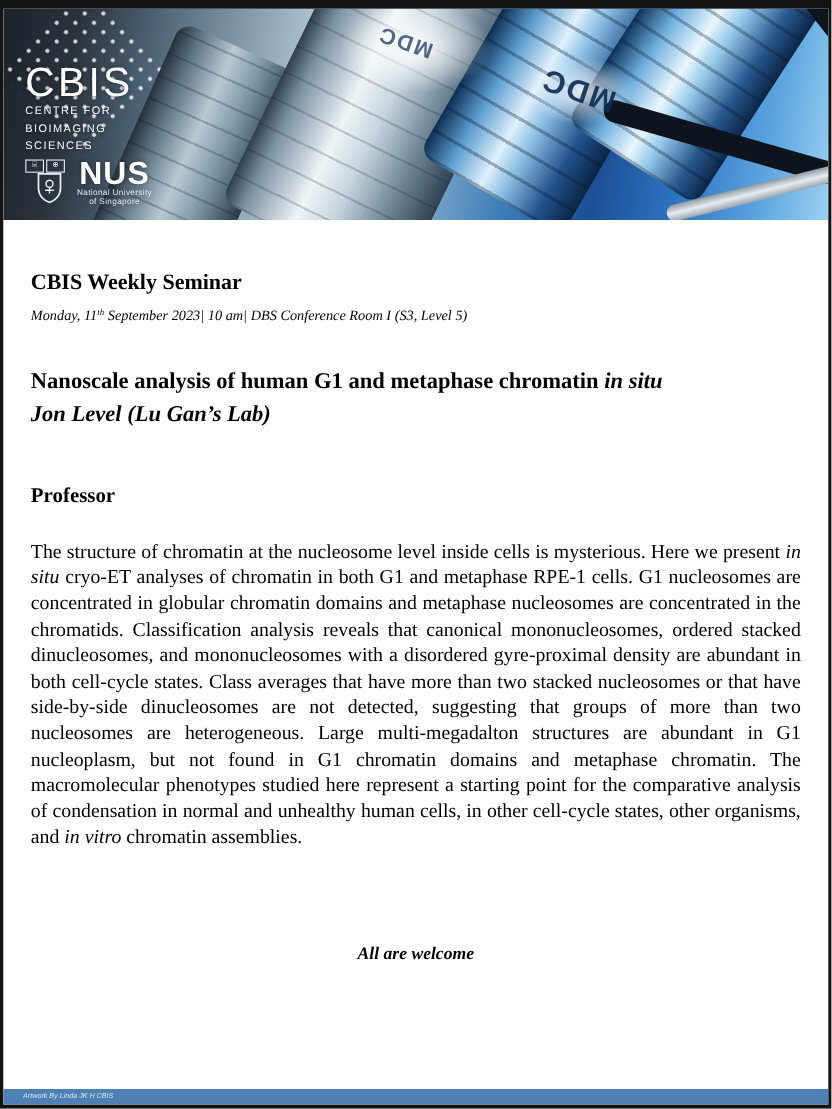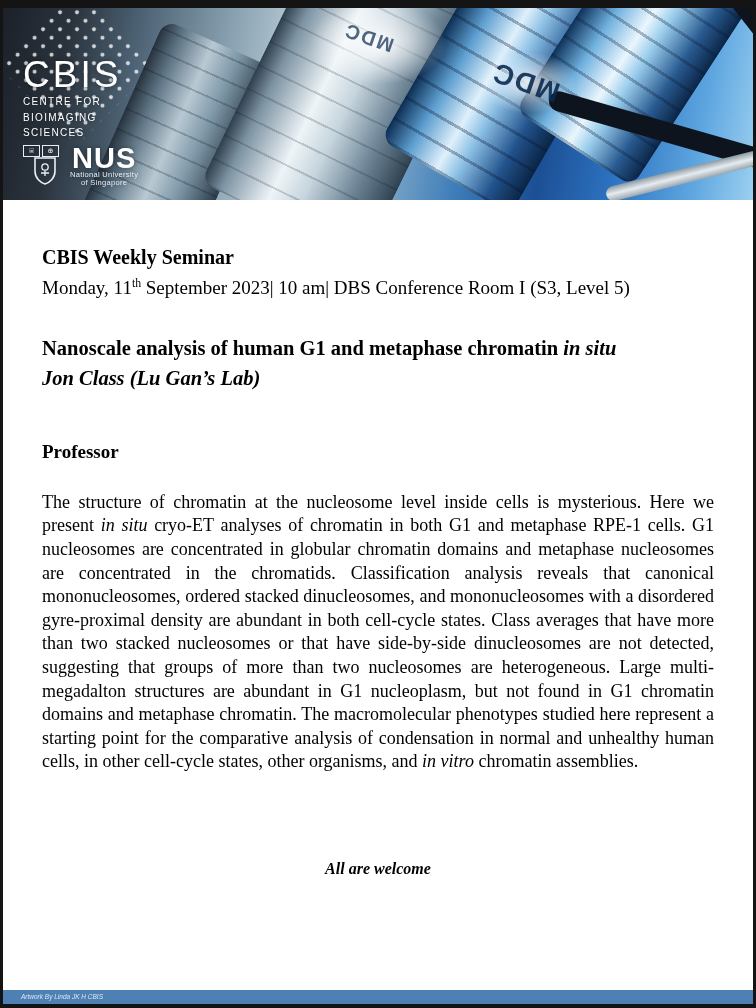--- a/index.html
+++ b/index.html
@@ -83,23 +83,23 @@
   .nus-row { display:flex; margin-top:4px; align-items:flex-start;text-align:center; }
   .crest { width:44px; }
   .crest-boxes { display:flex; gap:2px; }
   .crest-box { width:17px; height:12px; border:1.2px solid #e8eef4; box-sizing:border-box;
     display:flex; align-items:center; justify-content:center; font-size:7px; line-height:7px; }
   .nus-wrap { margin-left:3px; }
   .nus-word { font-size:29px; line-height:26px; font-weight:bold; letter-spacing:1px; }
   .nus-sub { font-size:7.5px; line-height:8.5px; letter-spacing:.3px; color:#e6edf4; }
 
   
-  .content { padding:0 39px; }
+  .content { padding:0 25px; }
   .series-title { margin:46px 0 2px; font-size:20px; font-weight:bold; }
-  .meta { margin:0; font-size:19px; line-height:25.5px; }
+  .meta { margin:0; font-size:13px; line-height:25.5px;font-style:italic; }
   .meta sup { font-size:0.62em; vertical-align:super; }
   .talk-block { margin:32px 0 0; font-size:20.5px; line-height:30px; font-weight:bold; }
   .talk-block .it { font-style:italic; }
   .speaker { font-style:italic; }
   .abstract-heading { margin:48px 0 0; font-size:19px; font-weight:bold; }
   .abstract-text { margin:28px 0 0; font-size:18px; line-height:23.6px; text-align:justify; }
   .abstract-text em { font-style:italic; }
   .welcome { margin:86px 0 0; text-align:center; font-size:16px; font-weight:bold; font-style:italic; }
 
   
@@ -155,21 +155,21 @@
         </div>
       </div>
     </div>
   </div>
 
   <div class="content">
     <p class="series-title">CBIS Weekly Seminar</p>
     <p class="meta"><span>Monday, 11</span><sup>th</sup><span> September 2023| 10 am| DBS Conference Room I (S3, Level 5)</span></p>
 
     <p class="talk-block"><span>Nanoscale analysis of human G1 and metaphase chromatin </span><span class="it">in situ</span><br>
-      <span class="speaker">Jon Class (Lu Gan’s Lab)</span></p>
+      <span class="speaker">Jon Level (Lu Gan’s Lab)</span></p>
 
     <p class="abstract-heading">Professor</p>
 
     <p class="abstract-text"><span>The structure of chromatin at the nucleosome level inside cells is mysterious. Here we present </span><em>in situ</em><span> cryo-ET analyses of chromatin in both G1 and metaphase RPE-1 cells. G1 nucleosomes are concentrated in globular chromatin domains and metaphase nucleosomes are concentrated in the chromatids. Classification analysis reveals that canonical mononucleosomes, ordered stacked dinucleosomes, and mononucleosomes with a disordered gyre-proximal density are abundant in both cell-cycle states. Class averages that have more than two stacked nucleosomes or that have side-by-side dinucleosomes are not detected, suggesting that groups of more than two nucleosomes are heterogeneous. Large multi-megadalton structures are abundant in G1 nucleoplasm, but not found in G1 chromatin domains and metaphase chromatin. The macromolecular phenotypes studied here represent a starting point for the comparative analysis of condensation in normal and unhealthy human cells, in other cell-cycle states, other organisms, and </span><em>in vitro</em><span> chromatin assemblies.</span></p>
 
     <p class="welcome">All are welcome</p>
   </div>
 
   <div class="footer-bar">
     <span class="credit">Artwork By Linda JK H CBIS</span>

